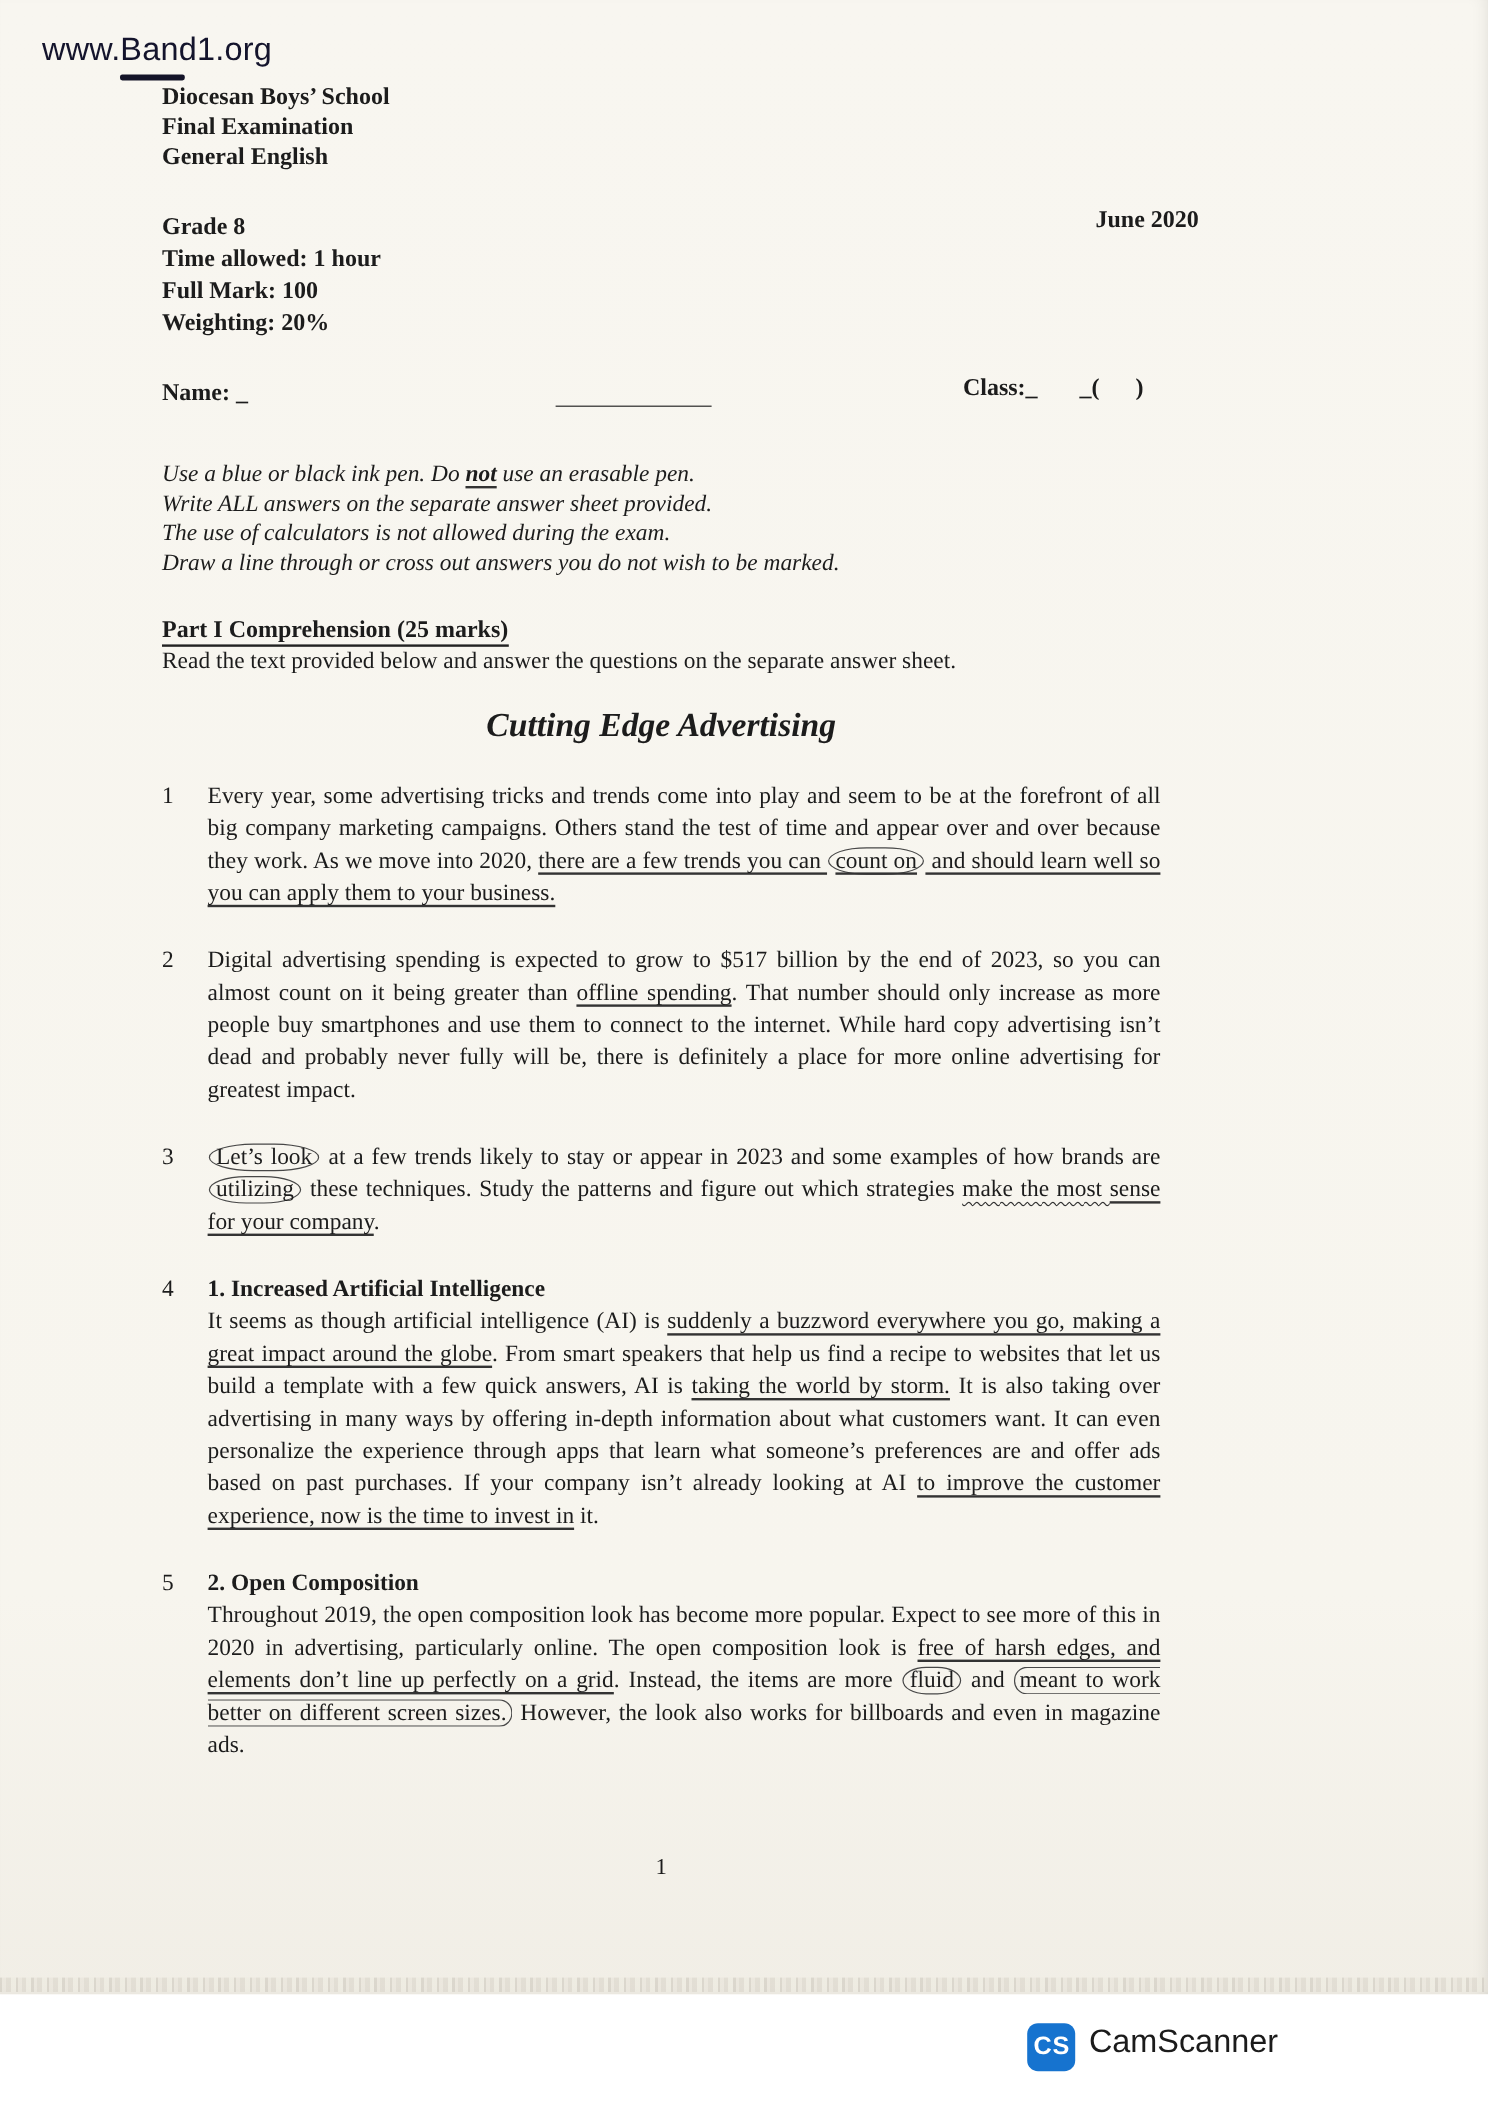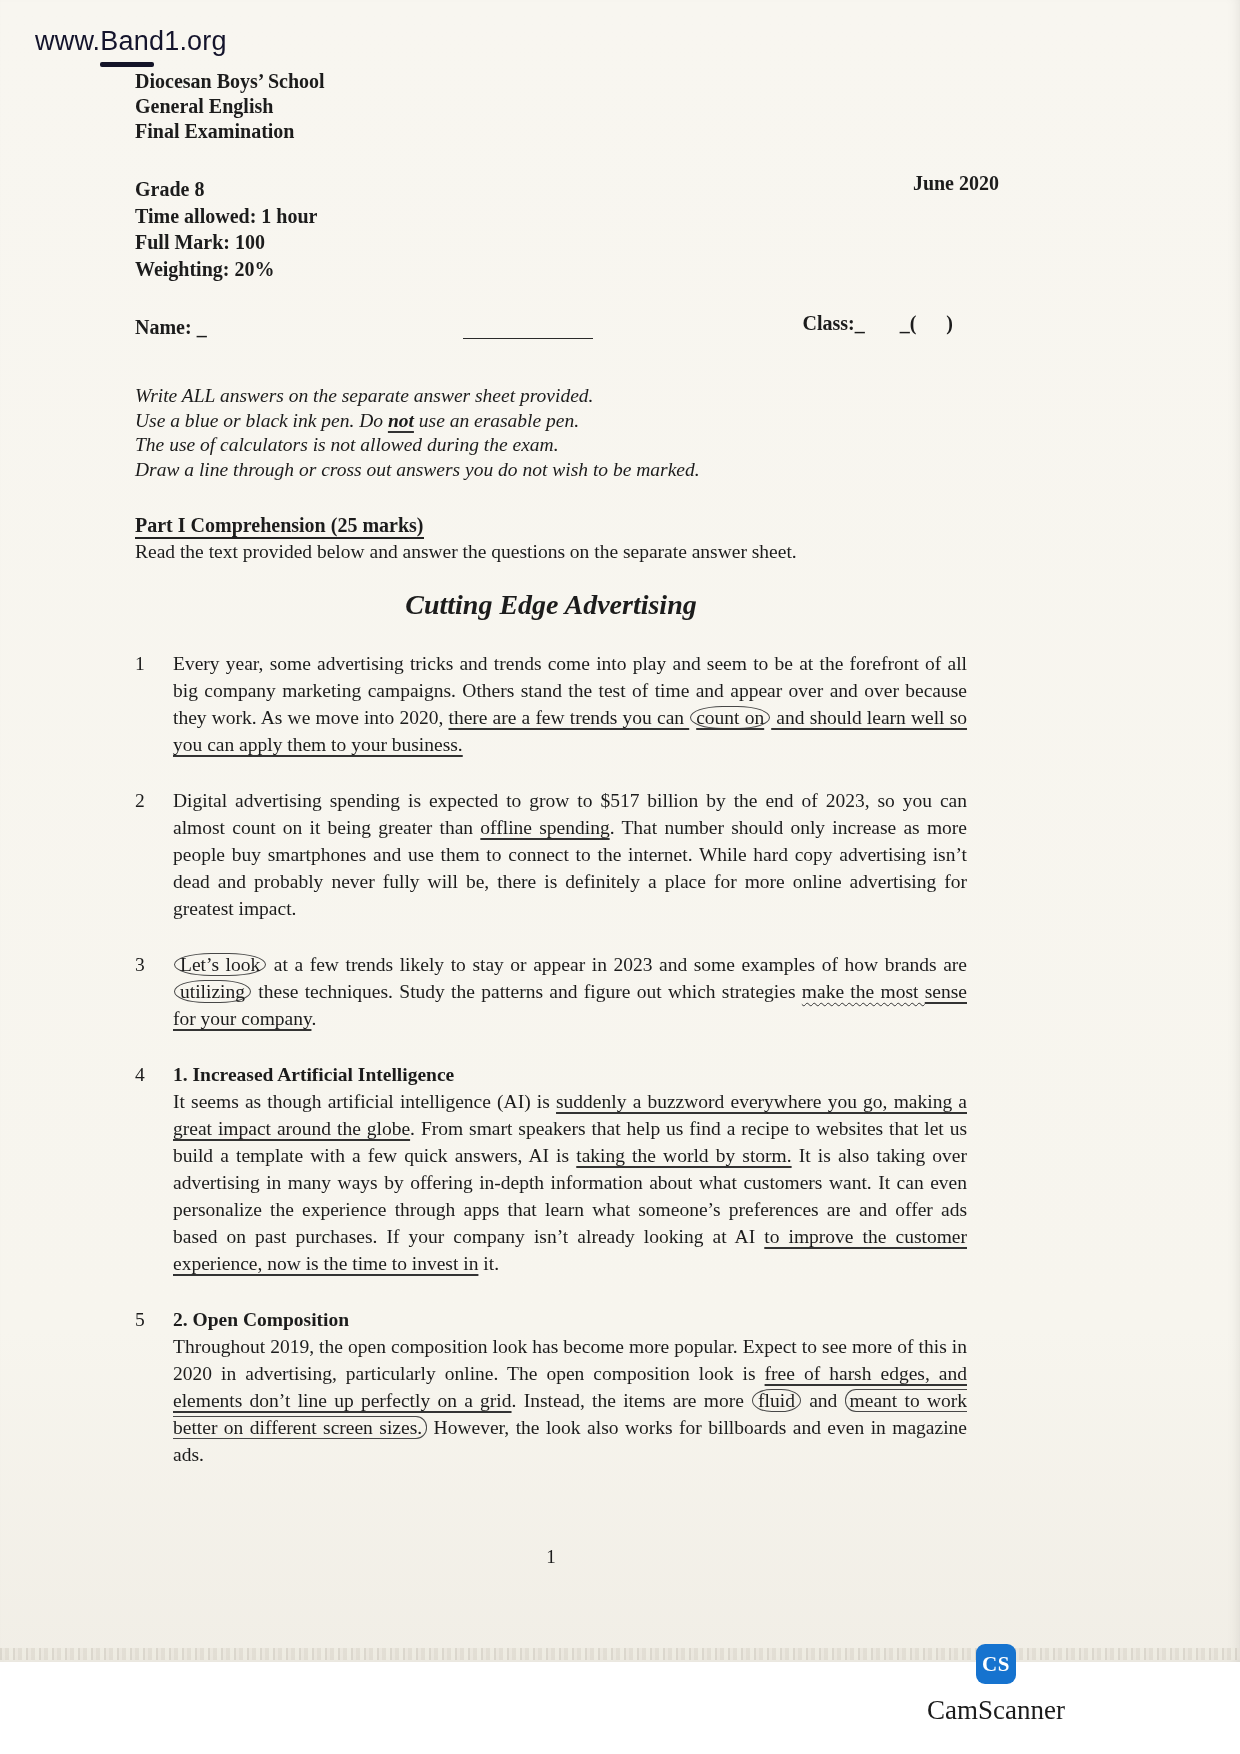--- a/index.html
+++ b/index.html
@@ -61,44 +61,43 @@
 
   
   .underline { text-decoration: underline; text-decoration-thickness: 1.6px; text-underline-offset: 4px; text-decoration-color: #333; }
   .wavy { text-decoration: underline wavy; text-decoration-thickness: 1px; text-underline-offset: 4px; text-decoration-color: #333; }
   .bold { font-weight: bold; }
   .circle { border: 1.7px solid #474747; border-radius: 50% / 62%; padding: 0 5px; margin: 0 1px; }
   .box { border: 1.7px solid #474747; border-radius: 11px; padding: 0 4px; }
 
   .camscanner {
     position: absolute; right: 175px; bottom: 28px;
-    display: flex; align-items: center; gap: 11px;
-    font-family: Liberation Serif, serif;
-    flex-direction: column;
+    display: flex; gap: 11px;
+    font-family: Liberation Sans, sans-serif;
   }
   .cs-badge {
     width: 40px; height: 40px; border-radius: 9px;
     display: flex; align-items: center; justify-content: center;
     color: #fff; font-weight: bold; font-size: 21px; letter-spacing: .5px;
   }
   .cs-label { font-size: 27px; color: #1b1b1b; font-weight: 500; }
 </style>
 </head>
 <body>
 
 <div class="paper">
   <div class="watermark">www.Band1.org</div>
   <div class="watermark-stroke"></div>
 
   <div class="content">
 
     <div class="title-block">
       <div>Diocesan Boys’ School</div>
+      <div>Final Examination</div>
       <div>General English</div>
-      <div>Final Examination</div>
     </div>
 
     <div class="meta-row">
       <div class="meta-left">
         <div>Grade 8</div>
         <div>Time allowed: 1 hour</div>
         <div>Full Mark: 100</div>
         <div>Weighting: 20%</div>
       </div>
       <div class="exam-date">June 2020</div>
@@ -108,22 +107,22 @@
       <span>Name: _</span>
       <span class="name-blank"></span>
       <span class="class-field">
         <span>Class:_</span>
         <span class="class-blank">_(&nbsp;&nbsp;&nbsp;&nbsp;&nbsp;&nbsp;)</span>
       </span>
     </div>
 
     <div class="instructions">
       <div class="instructions-lines">
+        <div><span>Use a blue or black ink pen. Do </span><span class="bold underline">not</span><span> use an erasable pen.</span></div>
         <div><span>Write ALL answers on the separate answer sheet provided.</span></div>
-        <div><span>Use a blue or black ink pen. Do </span><span class="bold underline">not</span><span> use an erasable pen.</span></div>
         <div><span>The use of calculators is not allowed during the exam.</span></div>
         <div><span>Draw a line through or cross out answers you do not wish to be marked.</span></div>
       </div>
     </div>
 
     <div class="part-title">
       <span>Part I Comprehension (25 marks)</span>
     </div>
     <div class="part-subtitle">Read the text provided below and answer the questions on the separate answer sheet.</div>
 

